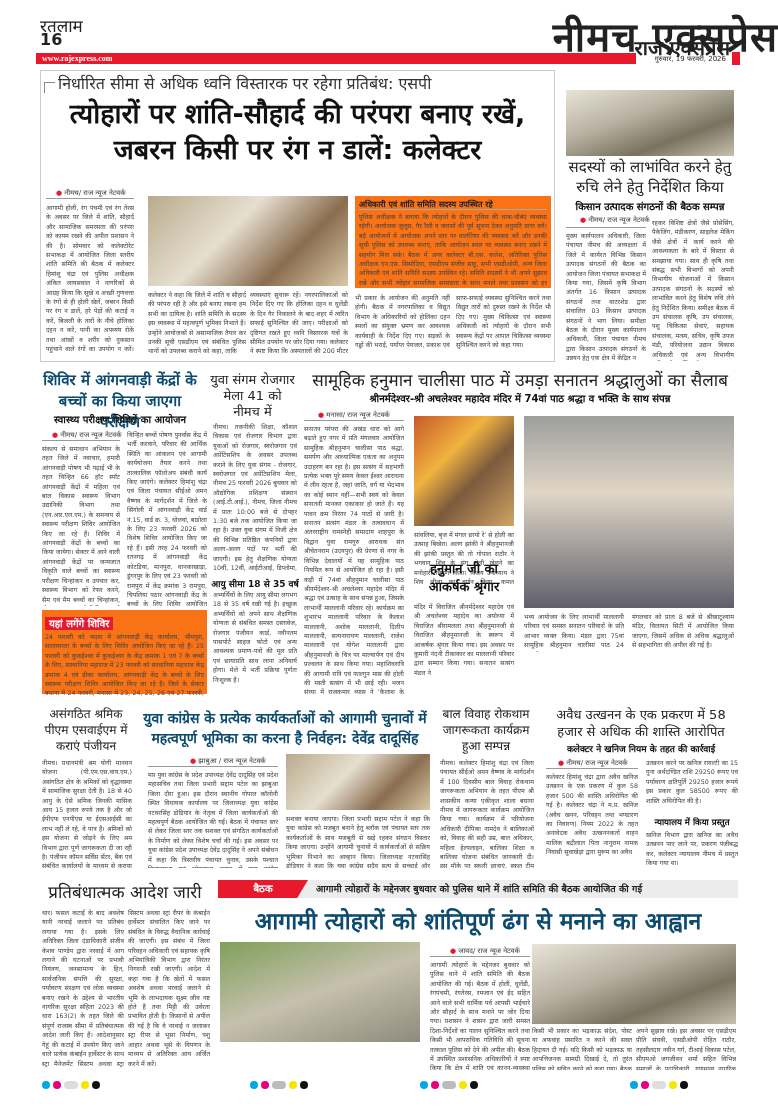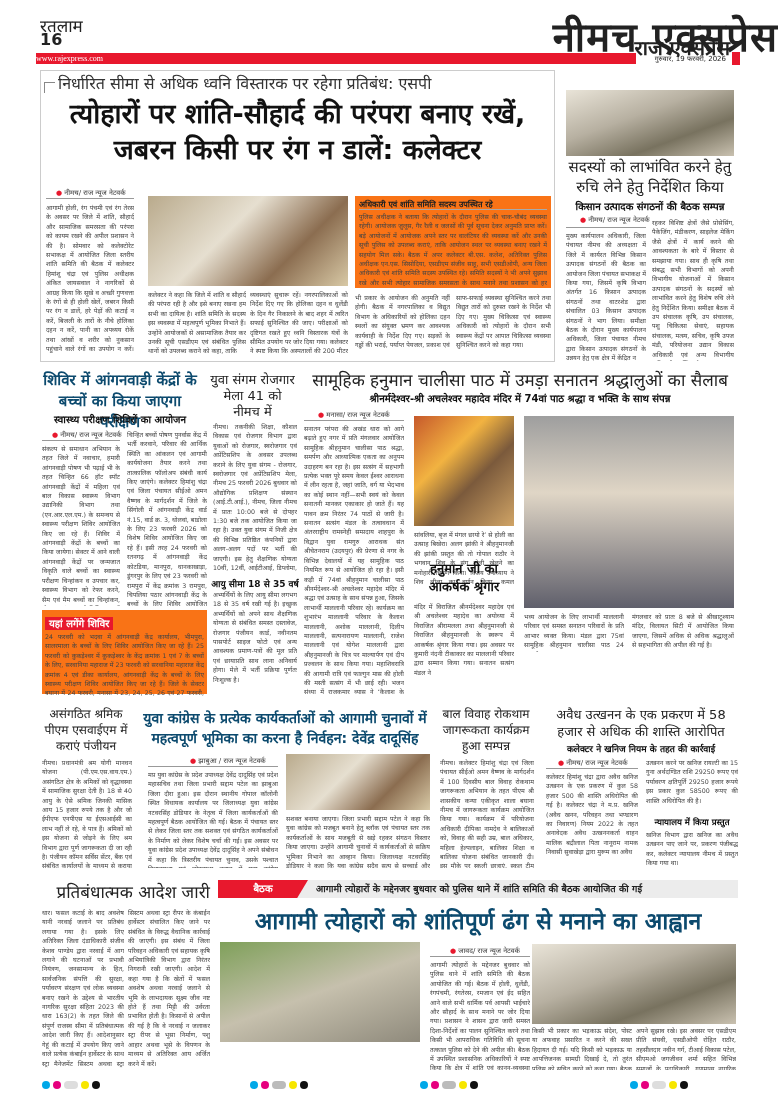--- a/index.html
+++ b/index.html
@@ -3,21 +3,21 @@
 <meta charset="utf-8">
 <style>
 *{box-sizing:border-box;margin:0;padding:0}
 body{width:778px;height:1108px;background:#fff;font-family:"DejaVu Sans",sans-serif;color:#222;position:relative;overflow:hidden}
 .abs{position:absolute}
 .mast-city{left:40px;top:14px;font-size:17px;font-weight:normal}
 .mast-page{left:40px;top:30px;font-size:16px;font-weight:bold}
 .mast-title{left:0;width:778px;top:8px;text-align:right;font-size:40px;font-weight:bold;letter-spacing:1px}
 .mast-brand{right:48px;top:34px;font-size:20px;font-weight:bold}
 .redbar{left:36px;top:53px;width:600px;height:11px;background:#e8182d}
-.redbar span{color:#fff;font-size:8px;font-weight:normal;line-height:11px;display:block;font-family:"Liberation Serif",serif}
+.redbar span{color:#fff;font-size:8px;font-weight:bold;padding-left:6px;line-height:11px;display:block;font-family:"Liberation Serif",serif}
 .mast-date{left:636px;top:54px;width:90px;font-size:7px;text-align:right}
 .redtab{left:732px;top:52px;width:8px;height:13px;background:#e8182d}
 .kicker{left:50px;top:73px;font-size:16px;color:#333}
 .kicker:before{content:"";position:absolute;left:-14px;top:10px;width:10px;height:10px;border-left:1px solid #888;border-top:1px solid #888}
 .lead{left:40px;top:96px;width:515px;text-align:center;font-size:27px;font-weight:bold;line-height:36px;color:#111}
 .byline{font-size:7px;color:#333}
 .byline:before{content:"● ";color:#e8182d}
 .col{font-size:6.3px;line-height:9.4px;color:#444;text-align:justify}
 .photo{background:linear-gradient(135deg,#b9aa8c,#e6dfd0 40%,#8b6d50 70%,#d8c9a6)}
 .photo2{background:linear-gradient(135deg,#c7592b,#f2b341 35%,#7b5a3c 60%,#d0a466)}
@@ -116,21 +116,21 @@
 
 <div class="abs h2l" style="left:542px;top:706px;width:198px;font-size:13px;line-height:17px">अवैध उत्खनन के एक प्रकरण में 58 हजार से अधिक की शास्ति आरोपित</div>
 <div class="abs sub" style="left:542px;top:742px;width:198px;font-size:9px">कलेक्टर ने खनिज नियम के तहत की कार्रवाई</div>
 <div class="abs byline" style="left:558px;top:758px">नीमच/ राज न्यूज नेटवर्क</div>
 <div class="abs rule" style="left:546px;top:768px;width:92px"></div>
 <div class="abs col" style="left:546px;top:772px;width:92px;height:96px;overflow:hidden">कलेक्टर हिमांशु चंद्रा द्वारा अवैध खनिज उत्खनन के एक प्रकरण में कुल 58 हजार 500 की शास्ति अधिरोपित की गई है। कलेक्टर चंद्रा ने म.प्र. खनिज (अवैध खनन, परिवहन तथा भण्डारण का निवारण) नियम 2022 के तहत अनावेदक अवैध उत्खननकर्ता वाहन मालिक बद्रीलाल पिता नानूराम नामक निवासी सुवाखेड़ा द्वारा मुरूम का अवैध</div>
 <div class="abs col" style="left:646px;top:758px;width:92px;height:50px;overflow:hidden">उत्खनन करने पर खनिज रायल्टी का 15 गुना अर्थदण्डित राशि 29250 रूपए एवं पर्यावरण क्षतिपूर्ति 29250 हजार रूपये इस प्रकार कुल 58500 रूपए की शास्ति अधिरोपित की है।</div>
 <div class="abs sub" style="left:644px;top:816px;width:96px;font-size:8.5px">न्यायालय में किया प्रस्तुत</div>
 <div class="abs col" style="left:646px;top:830px;width:92px;height:38px;overflow:hidden">खनिज विभाग द्वारा खनिज का अवैध उत्खनन पाए जाने पर, प्रकरण पंजीबद्ध कर, कलेक्टर न्यायालय नीमच में प्रस्तुत किया गया था।</div>
 
-<div class="abs h2l" style="left:40px;top:880px;width:170px;font-size:17px;text-align:right">प्रतिबंधात्मक आदेश जारी</div>
+<div class="abs h2l" style="left:40px;top:880px;width:170px;font-size:17px;text-align:center">प्रतिबंधात्मक आदेश जारी</div>
 <div class="abs col" style="left:42px;top:908px;width:82px;height:160px;overflow:hidden">धार। फसल कटाई के बाद अवशेष यानी नरवाई जलाने पर प्रतिबंध लगाया गया है। इसके लिए अतिरिक्त जिला दंडाधिकारी संजीव केशव पाण्डेय द्वारा नरवाई में आग लगाने की घटनाओं पर प्रभावी नियंत्रण, जनसामान्य के हित, सार्वजनिक संपत्ति की सुरक्षा, पर्यावरण संरक्षण एवं लोक व्यवस्था बनाए रखने के उद्देश्य से भारतीय नागरिक सुरक्षा संहिता 2023 की धारा 163(2) के तहत जिले की संपूर्ण राजस्व सीमा में प्रतिबंधात्मक आदेश जारी किए हैं। आदेशानुसार गेहूं की कटाई में उपयोग किए जाने वाले प्रत्येक कंबाईन हार्वेस्टर के साथ स्ट्रा मैनेजमेंट सिस्टम अथवा स्ट्रा रीपर में से किसी एक मशीन का उपयोग अनिवार्य रहेगा। बिना स्ट्रा मैनेजमेंट</div>
 <div class="abs col" style="left:128px;top:908px;width:82px;height:160px;overflow:hidden">सिस्टम अथवा स्ट्रा रीपर के कंबाईन हार्वेस्टर संचालित किए जाने पर संबंधित के विरुद्ध वैधानिक कार्रवाई की जाएगी। इस संबंध में जिला परिवहन अधिकारी एवं सहायक कृषि अभियांत्रिकी विभाग द्वारा निरंतर निगरानी रखी जाएगी। आदेश में कहा गया है कि खेतों में फसल अवशेष अथवा नरवाई जलाने से भूमि के लाभदायक सूक्ष्म जीव नष्ट होते हैं तथा मिट्टी की उर्वरता प्रभावित होती है। किसानों से अपील की गई है कि वे नरवाई न जलाकर स्ट्रा रीपर से भूसा निर्माण, पशु आहार अथवा भूसे के विपणन के माध्यम से अतिरिक्त आय अर्जित करने में करें।</div>
 
 <div class="abs" style="left:218px;top:880px;width:520px;height:18px;background:#ececec">
   <div style="position:absolute;left:0;top:0;width:90px;height:18px;background:#e8182d;color:#fff;font-size:10px;font-weight:bold;line-height:18px;text-align:center;clip-path:polygon(0 0,100% 0,88% 100%,0 100%)">बैठक</div>
   <div style="position:absolute;left:98px;top:2px;font-size:9.5px;font-weight:bold;white-space:nowrap">आगामी त्योहारों के मद्देनजर बुधवार को पुलिस थाने में शांति समिति की बैठक आयोजित की गई</div>
 </div>
 <div class="abs h2" style="left:218px;top:904px;width:520px;font-size:23px;white-space:nowrap">आगामी त्योहारों को शांतिपूर्ण ढंग से मनाने का आह्वान</div>
 <div class="abs photo5" style="left:220px;top:942px;width:200px;height:100px"></div>
 <div class="abs byline" style="left:450px;top:946px">जावद/ राज न्यूज नेटवर्क</div>

